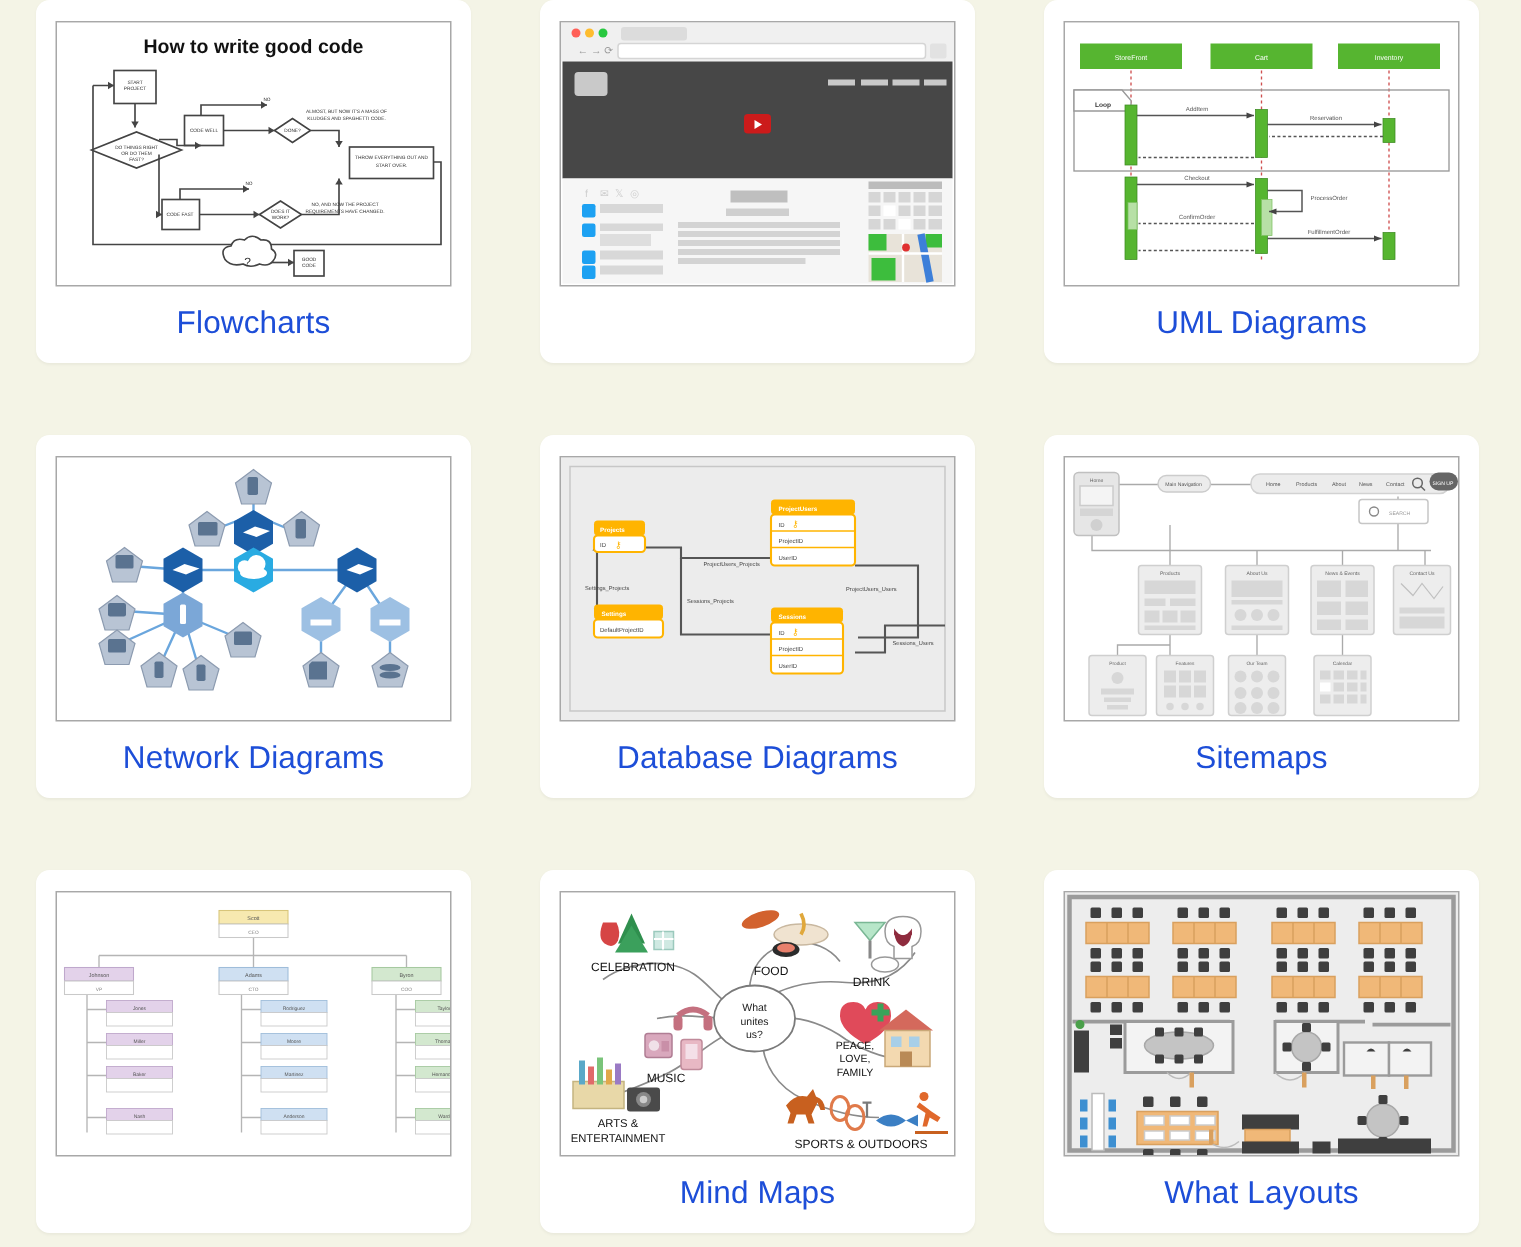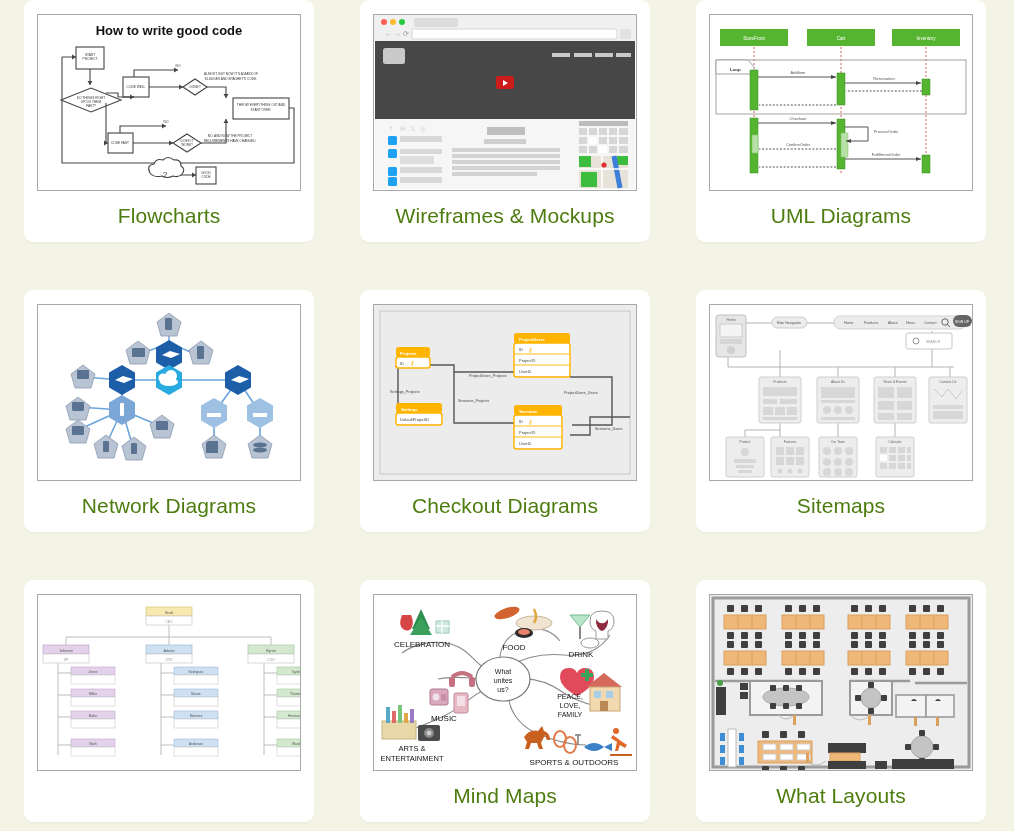--- a/index.html
+++ b/index.html
@@ -35,21 +35,21 @@
     width: 264px;
     height: 177px;
     border: 1px solid #a8a8a8;
     background: #fff;
     position: relative;
     overflow: hidden;
   }
   .card-label {
     margin-top: 13px;
     font-size: 21px;
-    color: #4d7c0f;
+    color: #1d4ed8;
     font-weight: 400;
     letter-spacing: 0.1px;
     text-align: center;
     line-height: 1.1;
   }
   svg { display: block; }
 
   
   .tt { font-family: "Liberation Sans", sans-serif; }
 </style>
@@ -210,21 +210,20 @@
         <rect x="205" y="141" width="49" height="32" fill="#e8e3d9"></rect>
         <rect x="205" y="141" width="12" height="11" fill="#3dbd3d"></rect>
         <rect x="243" y="141" width="11" height="9" fill="#3dbd3d"></rect>
         <rect x="207" y="157" width="16" height="15" fill="#3dbd3d"></rect>
         <path d="M240 141 L246 173" stroke="#3d7fd9" stroke-width="5" fill="none"></path>
         <path d="M205 154 L254 154" stroke="#fff" stroke-width="1.6"></path>
         <path d="M228 141 L228 173" stroke="#fff" stroke-width="1.6"></path>
         <circle cx="230" cy="150" r="2.6" fill="#e03030"></circle>
       </svg>
     </div>
-    <div class="card-label">Wireframes &amp; Mockups</div>
   </div>
 
   <div class="card">
     <div class="thumb">
       <svg width="262" height="175" viewBox="0 0 262 175">
         <rect width="262" height="175" fill="#fff"></rect>
 
         <g stroke="#cf4f4f" stroke-width="0.9" stroke-dasharray="2,2">
           <path d="M44 32 L44 160"></path>
             <path d="M131 32 L131 160"></path>
@@ -438,21 +437,21 @@
 
         <g class="tt" fill="#444" font-size="3.8">
           <text x="16" y="88">Settings_Projects</text>
           <text x="95" y="72">ProjectUsers_Projects</text>
           <text x="84" y="97">Sessions_Projects</text>
           <text x="190" y="89">ProjectUsers_Users</text>
           <text x="221" y="125">Sessions_Users</text>
         </g>
       </svg>
     </div>
-    <div class="card-label">Checkout Diagrams</div>
+    <div class="card-label">Database Diagrams</div>
   </div>
 
   <div class="card">
     <div class="thumb">
       <svg width="262" height="175" viewBox="0 0 262 175">
         <rect width="262" height="175" fill="#fff"></rect>
         <g stroke="#aaa" stroke-width="0.9" fill="none">
           <path d="M36 18 L62 18"></path>
             <path d="M97 18 L124 18"></path>
           <path d="M18 52 L18 62 L244 62" stroke-dasharray="0"></path>

